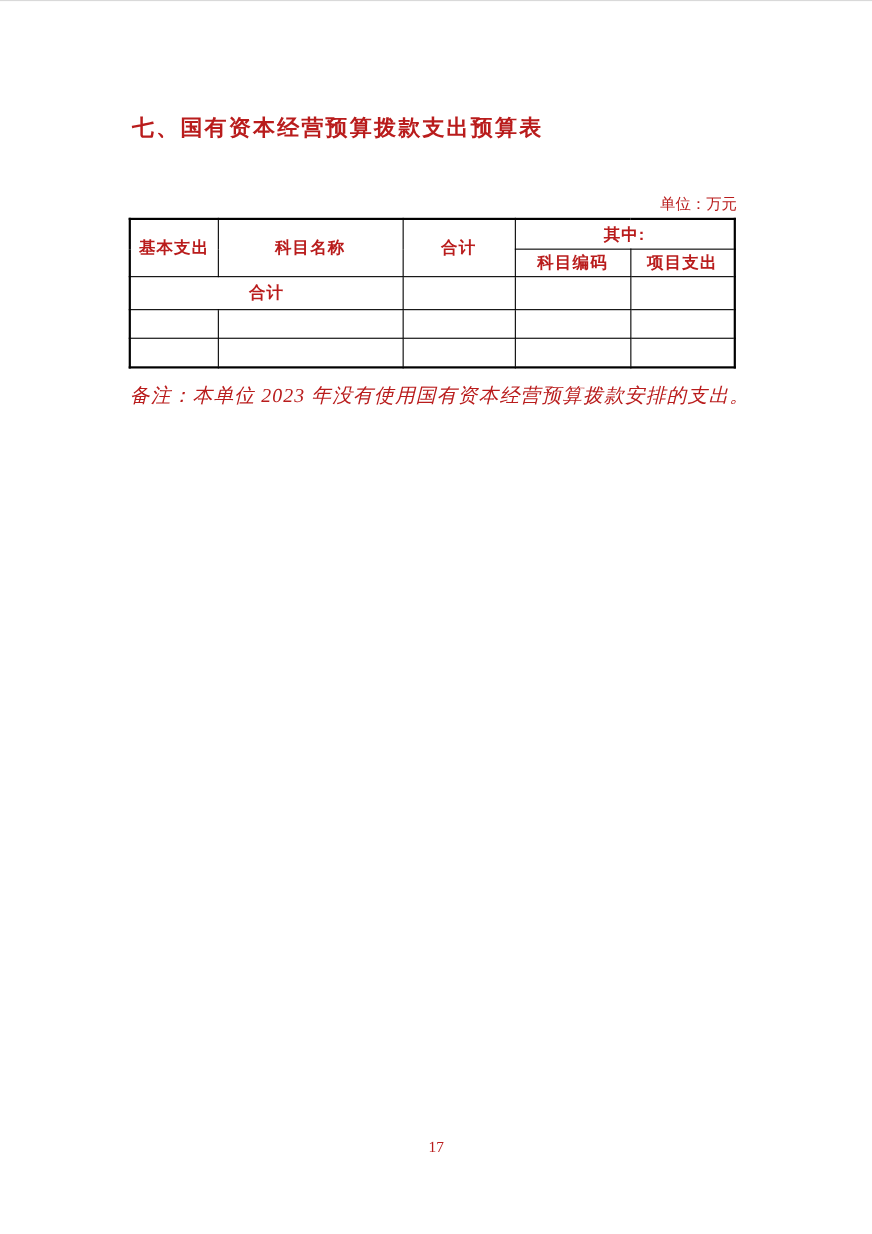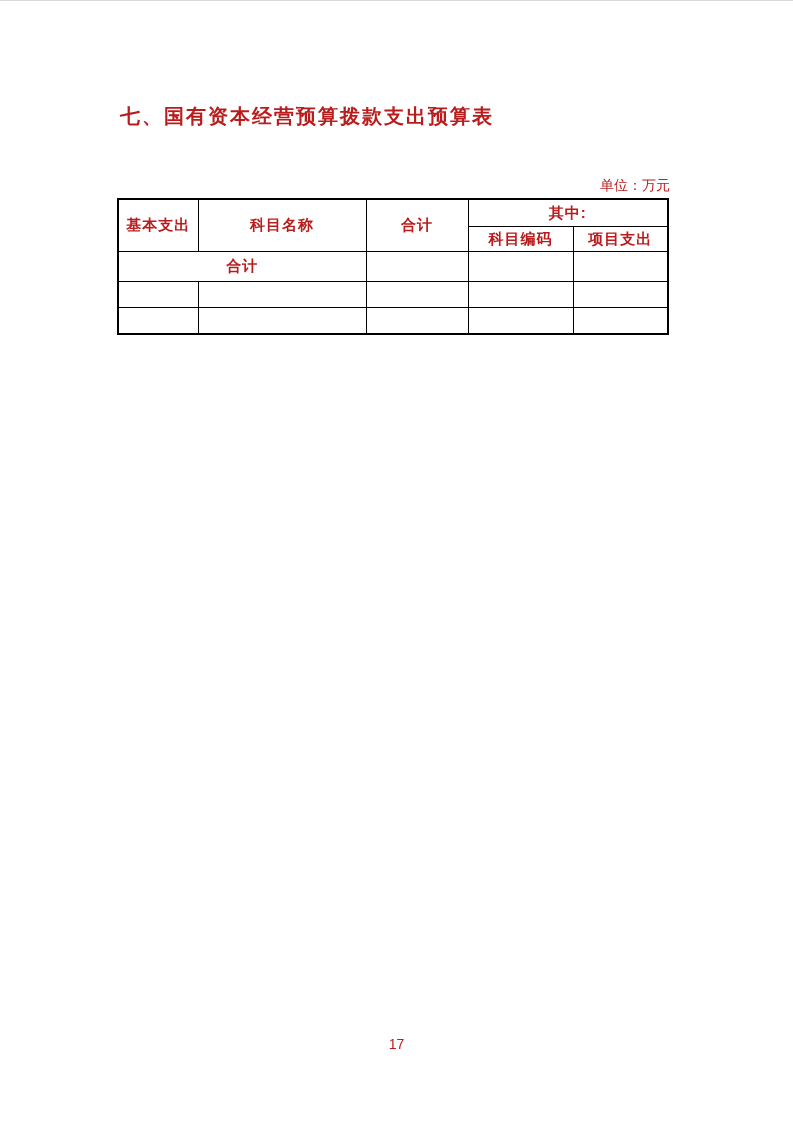--- a/index.html
+++ b/index.html
@@ -95,21 +95,21 @@
     font-size: 18px;
     letter-spacing: 1px;
     white-space: nowrap;
   }
   .page-number {
     position: absolute;
     left: 0;
     top: 1035px;
     width: 793px;
     text-align: center;
-    font-family: Liberation Sans, sans-serif;
+    font-family: Liberation Serif, serif;
     font-size: 14px;
   }
 </style>
 </head>
 <body>
 
 <div class="page">
 
   <div class="section-heading">七、国有资本经营预算拨款支出预算表</div>
 
@@ -153,16 +153,17 @@
       <tr class="empty-row">
         <td class="value-cell"></td>
         <td class="value-cell"></td>
         <td class="value-cell"></td>
         <td class="value-cell"></td>
         <td class="value-cell"></td>
       </tr>
     </tbody>
   </table>
 
+  <div class="remark">备注：本单位 2023 年没有使用国有资本经营预算拨款安排的支出。</div>
 
   <div class="page-number">17</div>
 
 </div>
 
 </body></html>

